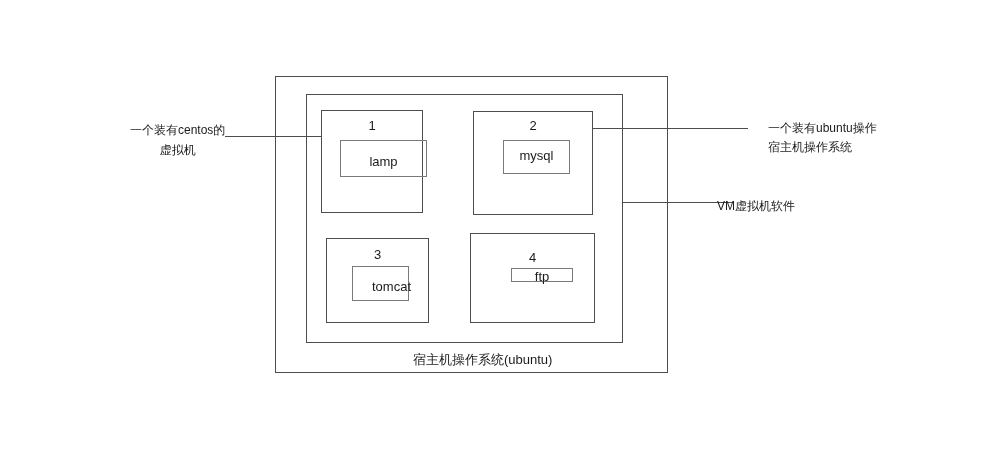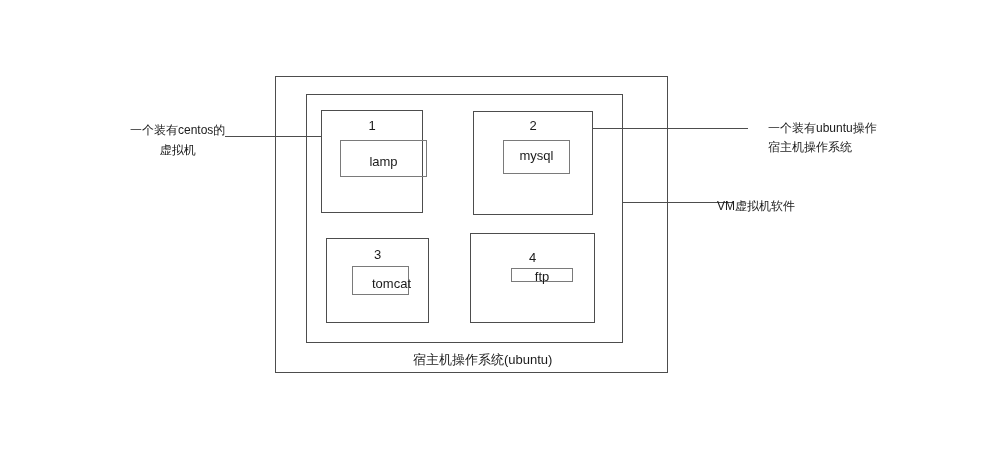--- a/index.html
+++ b/index.html
@@ -32,21 +32,21 @@
   .vm3{left:326px;top:238px;width:103px;height:85px;}
   .vm4{left:470px;top:233px;width:125px;height:90px;}
   .vm1 .vm-number{top:7px;}
   .vm2 .vm-number{top:6px;}
   .vm3 .vm-number{top:8px;}
   .vm4 .vm-number{top:16px;}
 
   
   .app1{left:340px;top:140px;width:87px;height:37px;}
   .app2{left:503px;top:140px;width:67px;height:34px;}
-  .app3{left:352px;top:266px;width:57px;height:29px;}
+  .app3{left:352px;top:266px;width:57px;height:35px;}
   .app4{left:511px;top:268px;width:62px;height:14px;}
   .app1 span{transform:translateY(3px);}
   .app2 span{transform:translateY(-2px);}
   .app3 span{transform:translate(11px,3px);}
   .app4 span{transform:translateY(1px);}
 
   
   .line-centos{left:225px;top:136px;width:96px;}
   .line-ubuntu{left:593px;top:128px;width:155px;}
   .line-vmsw{left:623px;top:202px;width:110px;}

